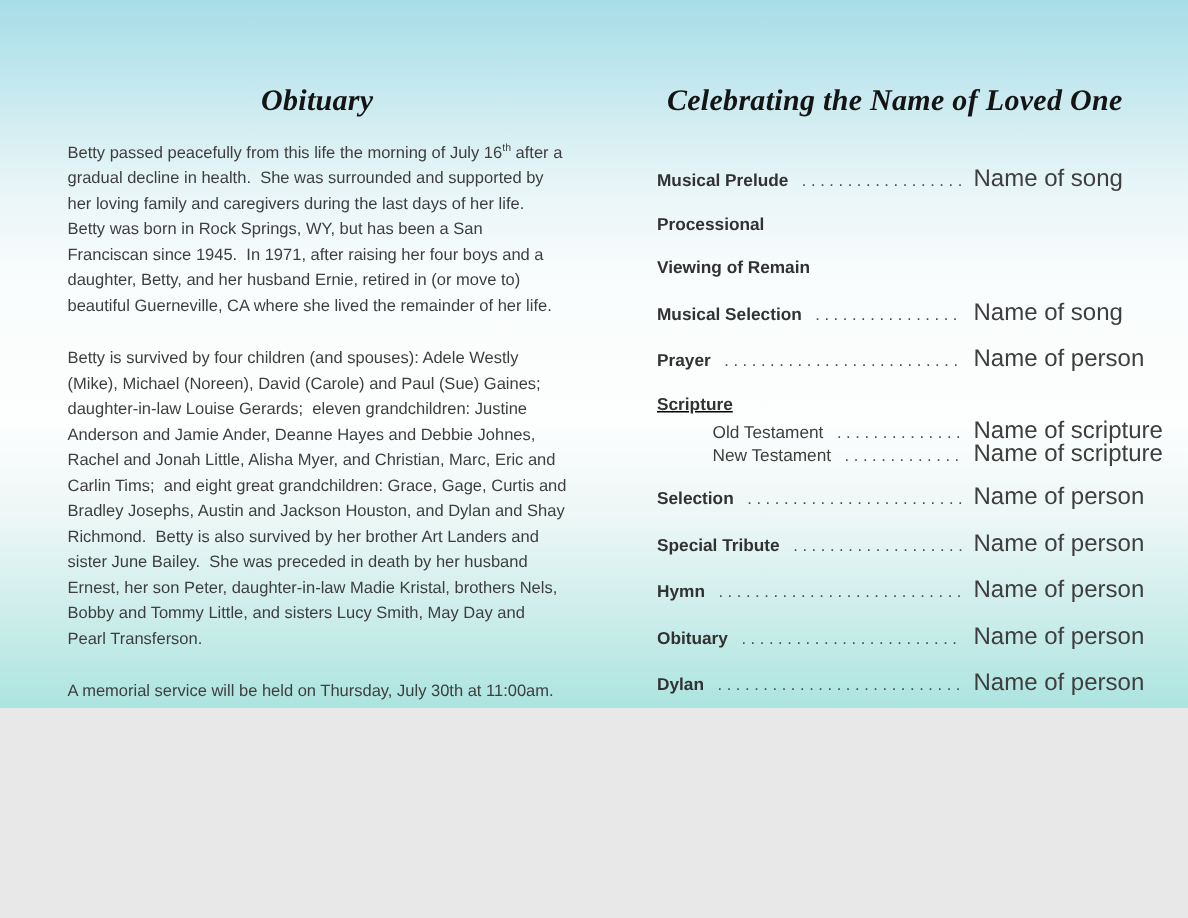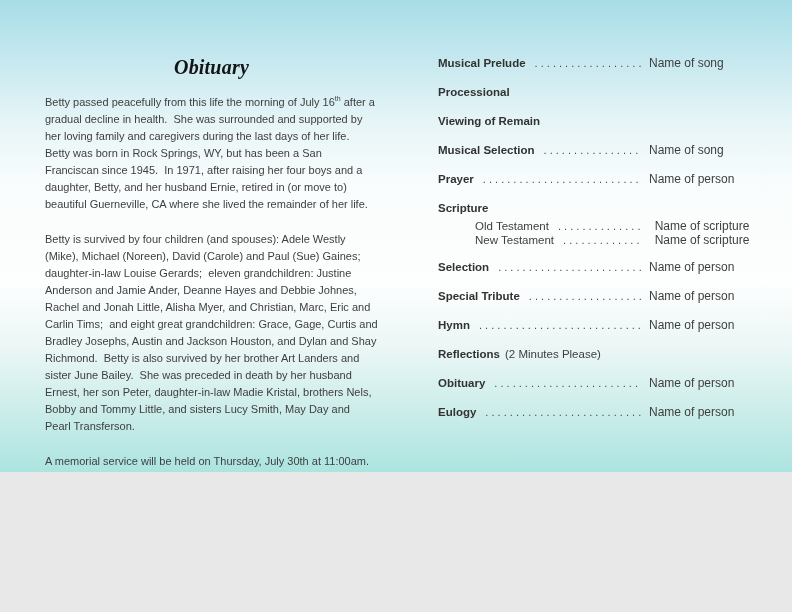--- a/index.html
+++ b/index.html
@@ -79,21 +79,21 @@
     flex: 1;
     overflow: hidden;
     white-space: nowrap;
     font-size: 11px;
     color: #4b4b4b;
     margin: 0 7px 0 9px;
   }
   .svc-value {
     width: 106px;
     flex-shrink: 0;
-    font-size: 12px;
+    font-size: 16px;
     color: #3e3e3e;
     white-space: nowrap;
   }
   .svc-group { margin-bottom: 13px; }
   .svc-group .svc-head { margin-bottom: 3px; }
   .svc-subrow {
     display: flex;
     align-items: baseline;
     line-height: 14px;
     padding-left: 37px;
@@ -112,20 +112,21 @@
 <div class="page">
 
   <section class="col-left">
     <h1 class="panel-title">Obituary</h1>
     <p class="para"><span>Betty passed peacefully from this life the morning of July 16</span><sup class="sup">th</sup><span> after a gradual decline in health.  She was surrounded and supported by her loving family and caregivers during the last days of her life.  Betty was born in Rock Springs, WY, but has been a San Franciscan since 1945.  In 1971, after raising her four boys and a daughter, Betty, and her husband Ernie, retired in (or move to) beautiful Guerneville, CA where she lived the remainder of her life.</span></p>
     <p class="para">Betty is survived by four children (and spouses): Adele Westly (Mike), Michael (Noreen), David (Carole) and Paul (Sue) Gaines;  daughter-in-law Louise Gerards;  eleven grandchildren: Justine Anderson and Jamie Ander, Deanne Hayes and Debbie Johnes, Rachel and Jonah Little, Alisha Myer, and Christian, Marc, Eric and Carlin Tims;  and eight great grandchildren: Grace, Gage, Curtis and Bradley Josephs, Austin and Jackson Houston, and Dylan and Shay Richmond.  Betty is also survived by her brother Art Landers and sister June Bailey.  She was preceded in death by her husband Ernest, her son Peter, daughter-in-law Madie Kristal, brothers Nels, Bobby and Tommy Little, and sisters Lucy Smith, May Day and Pearl Transferson.</p>
     <p class="para">A memorial service will be held on Thursday, July 30th at 11:00am.  Location:  Pleasant Hills Memorial Park, 1700 Pleasant Hills Road, Sebastopol, CA 95472.  In lieu of flowers, donations may be made to (NAME and ADDRESS).</p>
   </section>
 
   <section class="col-right">
+    <h1 class="panel-title">Celebrating the Name of Loved One</h1>
 
     <div class="svc-row">
       <span class="svc-label">Musical Prelude</span>
       <span class="svc-leader">. . . . . . . . . . . . . . . . . . . . . . . . . . . . . . . . . . . . . . . . . . . . . . . . . . . . . . . . . . . .</span>
       <span class="svc-value">Name of song</span>
     </div>
 
     <div class="svc-row">
       <span class="svc-label">Processional</span>
     </div>
@@ -141,21 +142,21 @@
       <span class="svc-value">Name of song</span>
     </div>
 
     <div class="svc-row">
       <span class="svc-label">Prayer</span>
       <span class="svc-leader">. . . . . . . . . . . . . . . . . . . . . . . . . . . . . . . . . . . . . . . . . . . . . . . . . . . . . . . . . . . .</span>
       <span class="svc-value">Name of person</span>
     </div>
 
     <div class="svc-group">
-      <div class="svc-row svc-head" style="margin-bottom:3px;">
+      <div class="svc-row svc-head" style="margin-bottom:3px;text-decoration:underline;">
         <span class="svc-label">Scripture</span>
       </div>
       <div class="svc-subrow">
         <span class="svc-sublabel">Old Testament</span>
         <span class="svc-leader">. . . . . . . . . . . . . . . . . . . . . . . . . . . . . . . . . . . . . . . . . . . . . . . . . . . . . . . . . . . .</span>
         <span class="svc-value">Name of scripture</span>
       </div>
       <div class="svc-subrow">
         <span class="svc-sublabel">New Testament</span>
         <span class="svc-leader">. . . . . . . . . . . . . . . . . . . . . . . . . . . . . . . . . . . . . . . . . . . . . . . . . . . . . . . . . . . .</span>
@@ -174,31 +175,27 @@
       <span class="svc-leader">. . . . . . . . . . . . . . . . . . . . . . . . . . . . . . . . . . . . . . . . . . . . . . . . . . . . . . . . . . . .</span>
       <span class="svc-value">Name of person</span>
     </div>
 
     <div class="svc-row">
       <span class="svc-label">Hymn</span>
       <span class="svc-leader">. . . . . . . . . . . . . . . . . . . . . . . . . . . . . . . . . . . . . . . . . . . . . . . . . . . . . . . . . . . .</span>
       <span class="svc-value">Name of person</span>
     </div>
 
-    <div class="svc-row">
-      <span class="svc-label">Reflections</span>
-      <span class="svc-note">(2 Minutes Please)</span>
-    </div>
 
     <div class="svc-row">
       <span class="svc-label">Obituary</span>
       <span class="svc-leader">. . . . . . . . . . . . . . . . . . . . . . . . . . . . . . . . . . . . . . . . . . . . . . . . . . . . . . . . . . . .</span>
       <span class="svc-value">Name of person</span>
     </div>
 
     <div class="svc-row">
-      <span class="svc-label">Eulogy</span>
+      <span class="svc-label">Dylan</span>
       <span class="svc-leader">. . . . . . . . . . . . . . . . . . . . . . . . . . . . . . . . . . . . . . . . . . . . . . . . . . . . . . . . . . . .</span>
       <span class="svc-value">Name of person</span>
     </div>
 
   </section>
 </div>
 
 </body></html>

